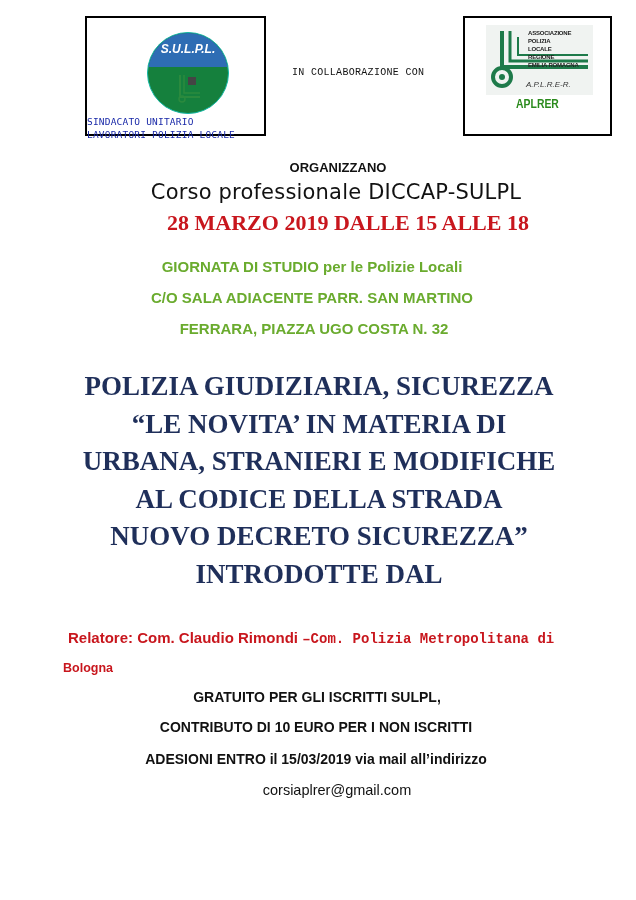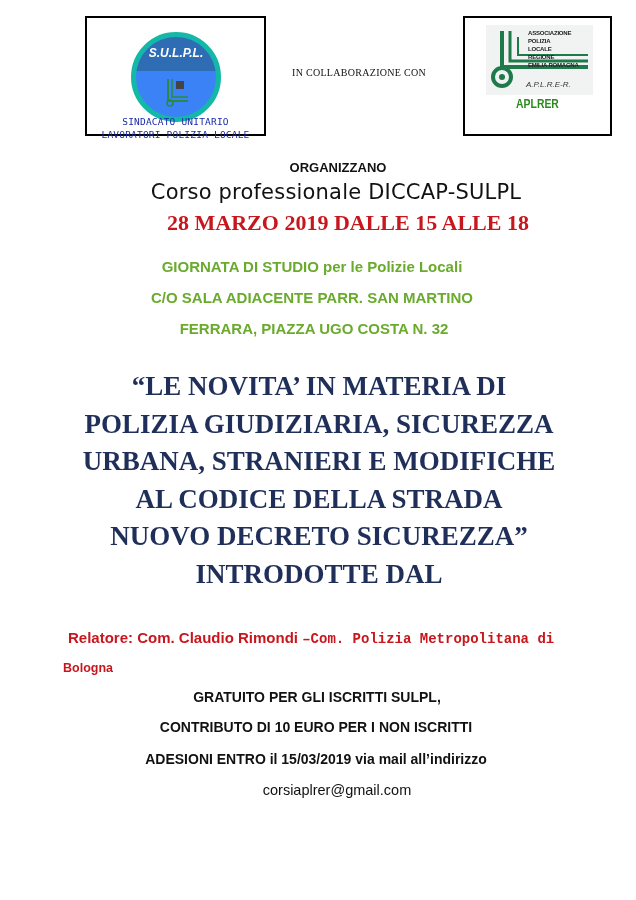--- a/index.html
+++ b/index.html
@@ -1,30 +1,30 @@
 <!DOCTYPE html>
 <html><head>
 <meta charset="utf-8">
 <style>
   html, body { margin:0; padding:0; background:#ffffff; }
   body { width:636px; height:900px; position:relative; overflow:hidden; font-family:"Liberation Sans", sans-serif; }
   .abs { position:absolute; }
   .logo-box { position:absolute; border:2px solid #000; background:#fff; box-sizing:border-box; }
   #logo-left { left:85px; top:16px; width:181px; height:120px; }
   #logo-right { left:463px; top:16px; width:149px; height:120px; }
-  .sulpl-circle { position:absolute; left:44px; top:14px; width:80px; height:80px; border-radius:50%; overflow:hidden; border:5px solid #14b8a6; background:#3b82f6; }
+  .sulpl-circle { position:absolute; left:60px; top:14px; width:80px; height:80px; border-radius:50%; overflow:hidden; border:1px solid #14b8a6; background:#15803d; }
   .sulpl-top { position:absolute; left:0; top:0; width:100%; height:42%; background:#2e6db4; }
   .sulpl-text { position:absolute; left:0; top:9px; width:100%; text-align:center; color:#fff; font-style:italic; font-weight:bold; font-size:12px; font-family:"Liberation Sans", sans-serif; }
   .sulpl-emblem { position:absolute; left:26px; top:40px; width:30px; height:30px; }
-  .sulpl-caption { position:absolute; left:0; width:100%; text-align:center; color:#1a2aa8; font-family:"DejaVu Sans Mono", monospace; font-size:9.5px; line-height:13px; letter-spacing:0.2px; }
+  .sulpl-caption { position:absolute; left:0; width:100%; color:#1a2aa8; font-family:"DejaVu Sans Mono", monospace; font-size:9.5px; line-height:13px; letter-spacing:0.2px; }
   .aplrer-logo { position:absolute; left:21px; top:7px; width:107px; height:70px; background:#f0f3f1; }
   .aplrer-text { position:absolute; left:42px; top:4px; font-size:6px; line-height:8px; font-weight:bold; color:#222; font-family:"Liberation Sans", sans-serif; letter-spacing:-0.2px; }
   .aplrer-sign { position:absolute; left:40px; top:55px; font-size:8px; font-style:italic; color:#333; }
   .aplrer-caption { position:absolute; left:0; top:78px; width:100%; text-align:center; color:#2a8a1c; font-weight:bold; font-size:13px; font-family:"Liberation Sans", sans-serif; transform:scaleX(0.8); }
-  #collab { left:292px; top:67px; font-family:Liberation Serif, serif; font-size:10px; color:#111; letter-spacing:0.3px; }
+  #collab { left:292px; top:67px; font-family:Liberation Mono, monospace; font-size:10px; color:#111; letter-spacing:0.3px; }
   .center { position:absolute; left:0; width:636px; text-align:center; }
   #organizzano { top:160px; font-size:13px; font-weight:bold; color:#111; left:20px; }
   #course { top:180px; font-size:21px; color:#111; font-family:"DejaVu Sans", sans-serif; left:18px; letter-spacing:0.2px; }
   #date { top:210px; font-size:22px; font-weight:bold; color:#c8161d; font-family:"Liberation Serif", serif; left:30px; }
   .green { color:#6aab2e; font-size:15px; font-weight:bold; font-family:"Liberation Sans", sans-serif; }
   #g1 { top:258px; left:-6px; }
   #g2 { top:289px; left:-6px; }
   #g3 { top:320px; left:-4px; }
   #title { top:368px; color:#1f2f5a; font-family:"Liberation Serif", serif; font-weight:bold; font-size:27px; line-height:37.5px; left:1px; }
   #relatore { left:68px; top:629px; color:#c8161d; font-weight:bold; font-size:15px; }
@@ -80,22 +80,22 @@
 
 <div id="organizzano" class="center">ORGANIZZANO</div>
 <div id="course" class="center">Corso professionale DICCAP-SULPL</div>
 <div id="date" class="center">28 MARZO 2019 DALLE 15 ALLE 18</div>
 
 <div id="g1" class="center green">GIORNATA DI STUDIO per le Polizie Locali</div>
 <div id="g2" class="center green">C/O SALA ADIACENTE PARR. SAN MARTINO</div>
 <div id="g3" class="center green">FERRARA, PIAZZA UGO COSTA N. 32</div>
 
 <div id="title" class="center">
+  <div>POLIZIA GIUDIZIARIA, SICUREZZA</div>
   <div>“LE NOVITA’ IN MATERIA DI</div>
-  <div>POLIZIA GIUDIZIARIA, SICUREZZA</div>
   <div>URBANA, STRANIERI E MODIFICHE</div>
   <div>AL CODICE DELLA STRADA</div>
   <div>NUOVO DECRETO SICUREZZA”</div>
   <div>INTRODOTTE DAL</div>
 </div>
 
 <div id="relatore" class="abs">
   <span>Relatore: Com. Claudio Rimondi </span><span class="small">–Com. Polizia Metropolitana di</span>
 </div>
 <div id="bologna" class="abs">Bologna</div>

